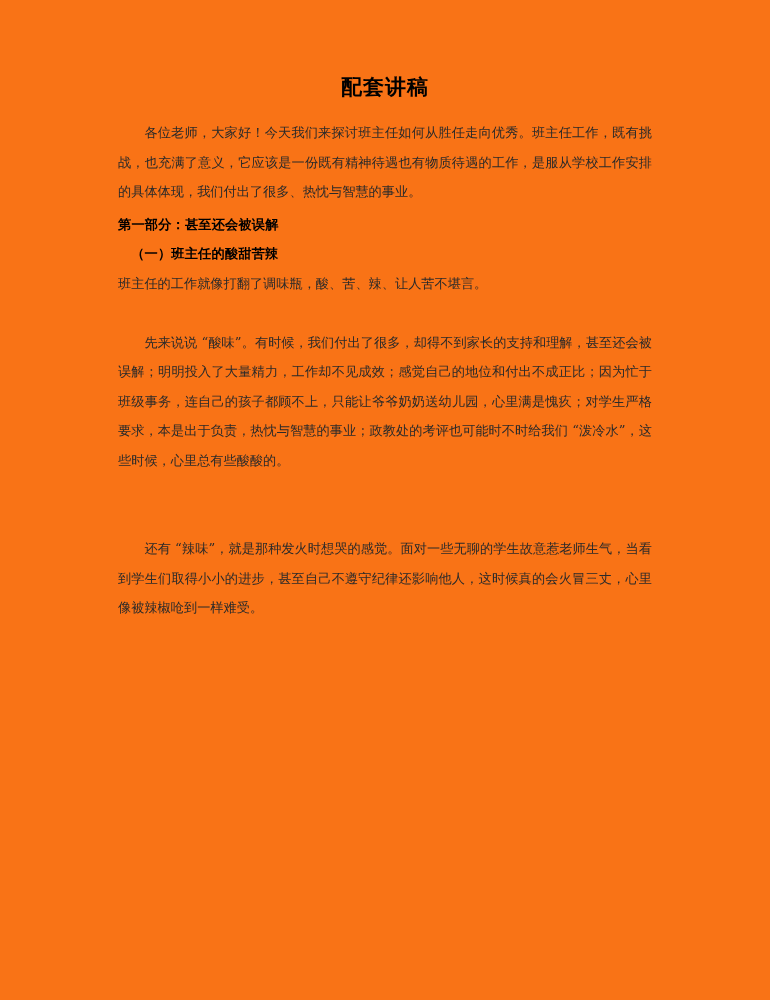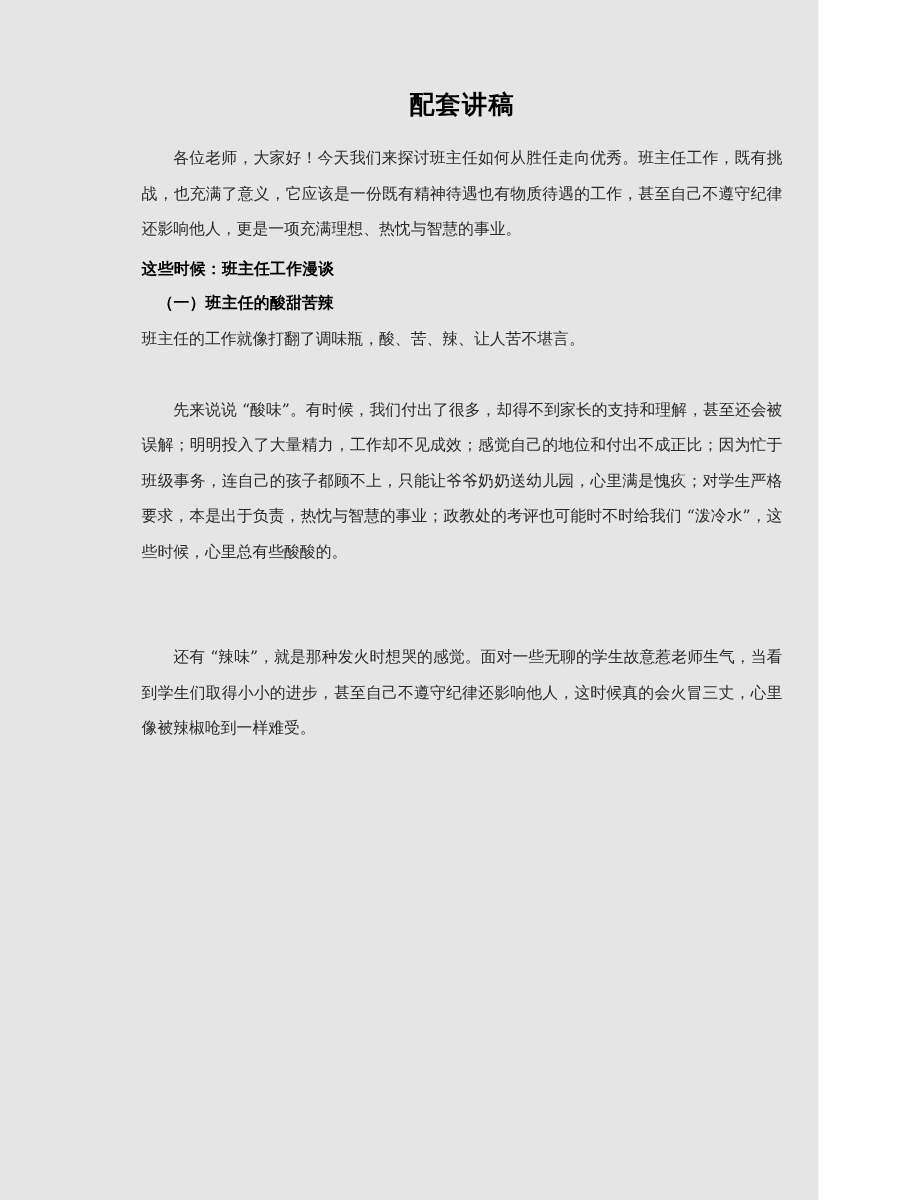--- a/index.html
+++ b/index.html
@@ -2,23 +2,23 @@
 <html><head>
 <meta charset="utf-8">
 <style>
   html, body {
     margin: 0;
     padding: 0;
     background: #ffffff;
   }
   .page {
     position: relative;
-    width: 682px;
+    width: 770px;
     height: 1000px;
-    background: #e5e5e5;
+    background: #f97316;
     overflow: hidden;
     box-sizing: border-box;
   }
   .doc-body {
     position: absolute;
     left: 118px;
     top: 72px;
     width: 534px;
   }
   .doc-title {
@@ -66,25 +66,25 @@
   .spacer-sm { height: 3px; }
 </style>
 </head>
 <body>
 
 <div class="page">
   <div class="doc-body">
 
     <h1 class="doc-title">配套讲稿</h1>
 
-    <p class="para">各位老师，大家好！今天我们来探讨班主任如何从胜任走向优秀。班主任工作，既有挑战，也充满了意义，它应该是一份既有精神待遇也有物质待遇的工作，甚至自己不遵守纪律还影响他人，更是一项充满理想、热忱与智慧的事业。</p>
+    <p class="para">各位老师，大家好！今天我们来探讨班主任如何从胜任走向优秀。班主任工作，既有挑战，也充满了意义，它应该是一份既有精神待遇也有物质待遇的工作，是服从学校工作安排的具体体现，我们付出了很多、热忱与智慧的事业。</p>
 
     <div class="spacer-sm"></div>
 
-    <p class="heading">这些时候：班主任工作漫谈</p>
+    <p class="heading">第一部分：甚至还会被误解</p>
 
     <p class="heading sub">（一）班主任的酸甜苦辣</p>
 
     <p class="para noindent">班主任的工作就像打翻了调味瓶，酸、苦、辣、让人苦不堪言。</p>
 
     <div class="gap-line"></div>
 
     <p class="para">先来说说 “酸味”。有时候，我们付出了很多，却得不到家长的支持和理解，甚至还会被误解；明明投入了大量精力，工作却不见成效；感觉自己的地位和付出不成正比；因为忙于班级事务，连自己的孩子都顾不上，只能让爷爷奶奶送幼儿园，心里满是愧疚；对学生严格要求，本是出于负责，热忱与智慧的事业；政教处的考评也可能时不时给我们 “泼冷水”，这些时候，心里总有些酸酸的。</p>
 
     <div class="gap-line"></div>

